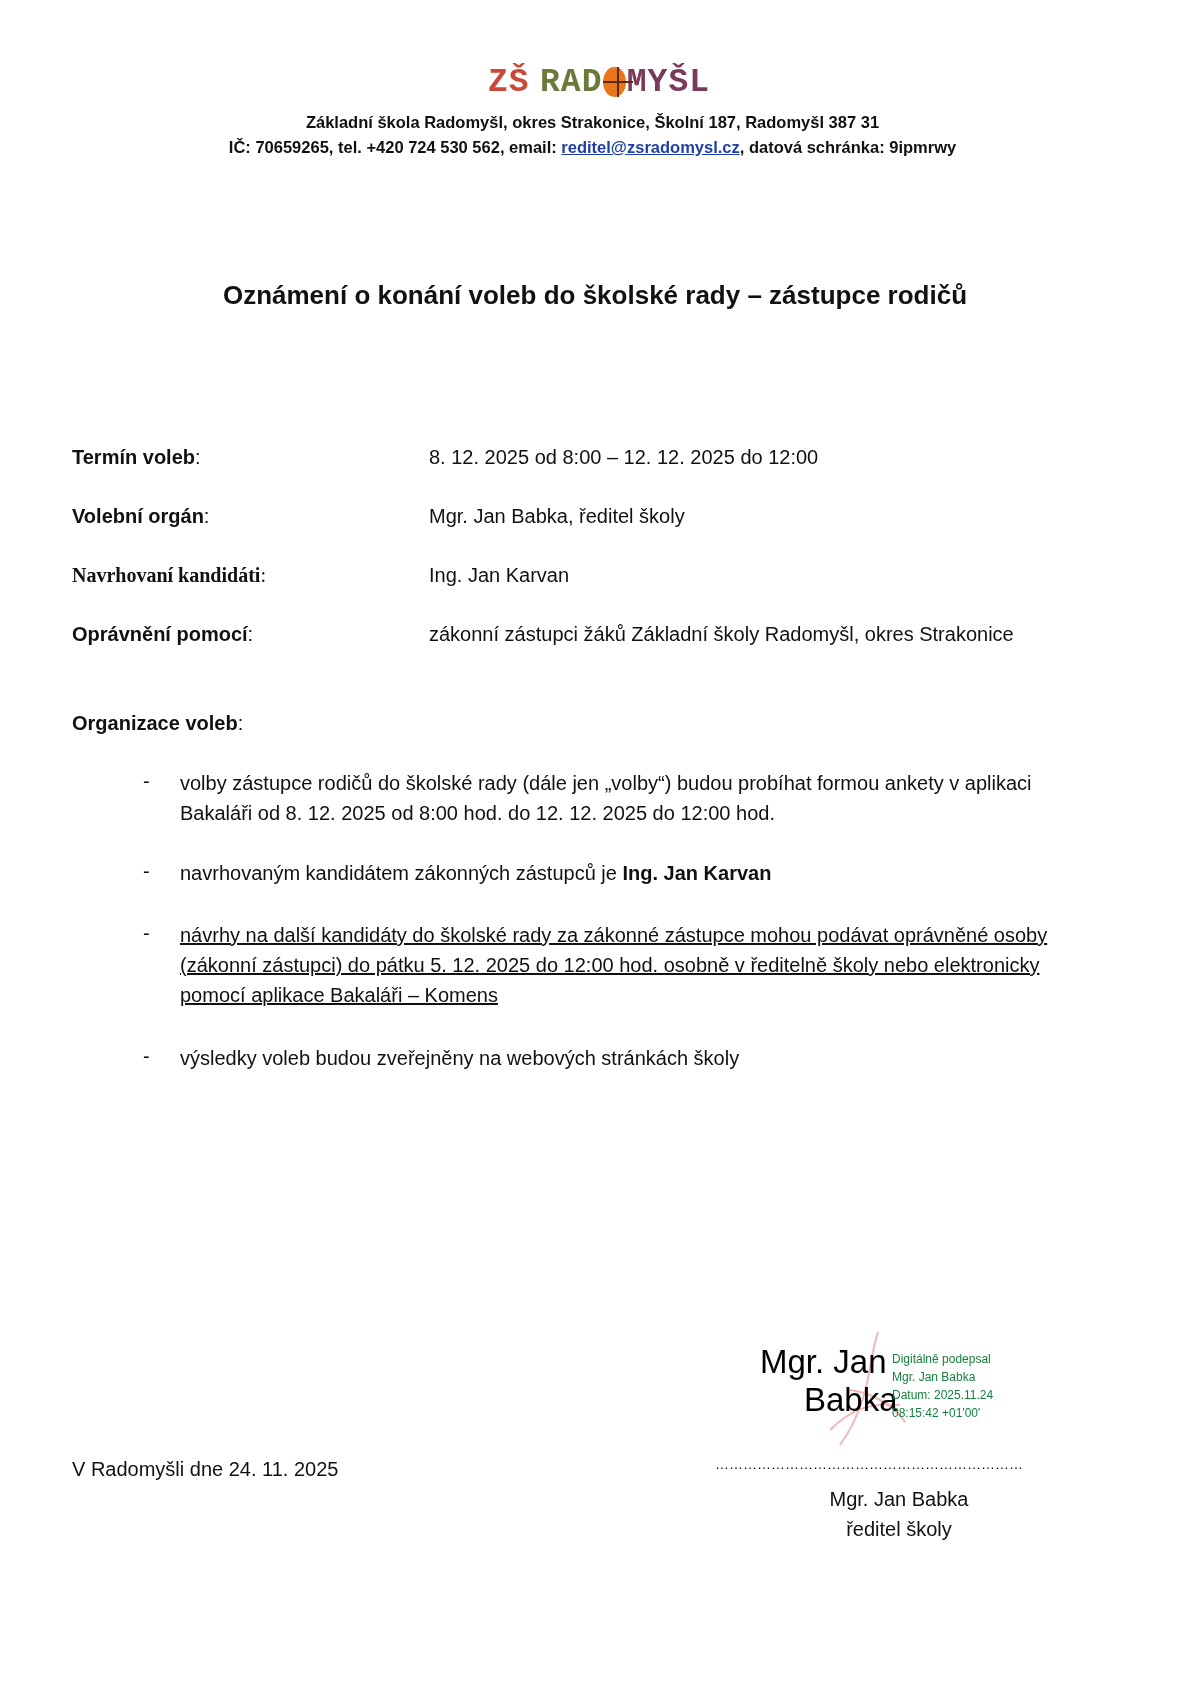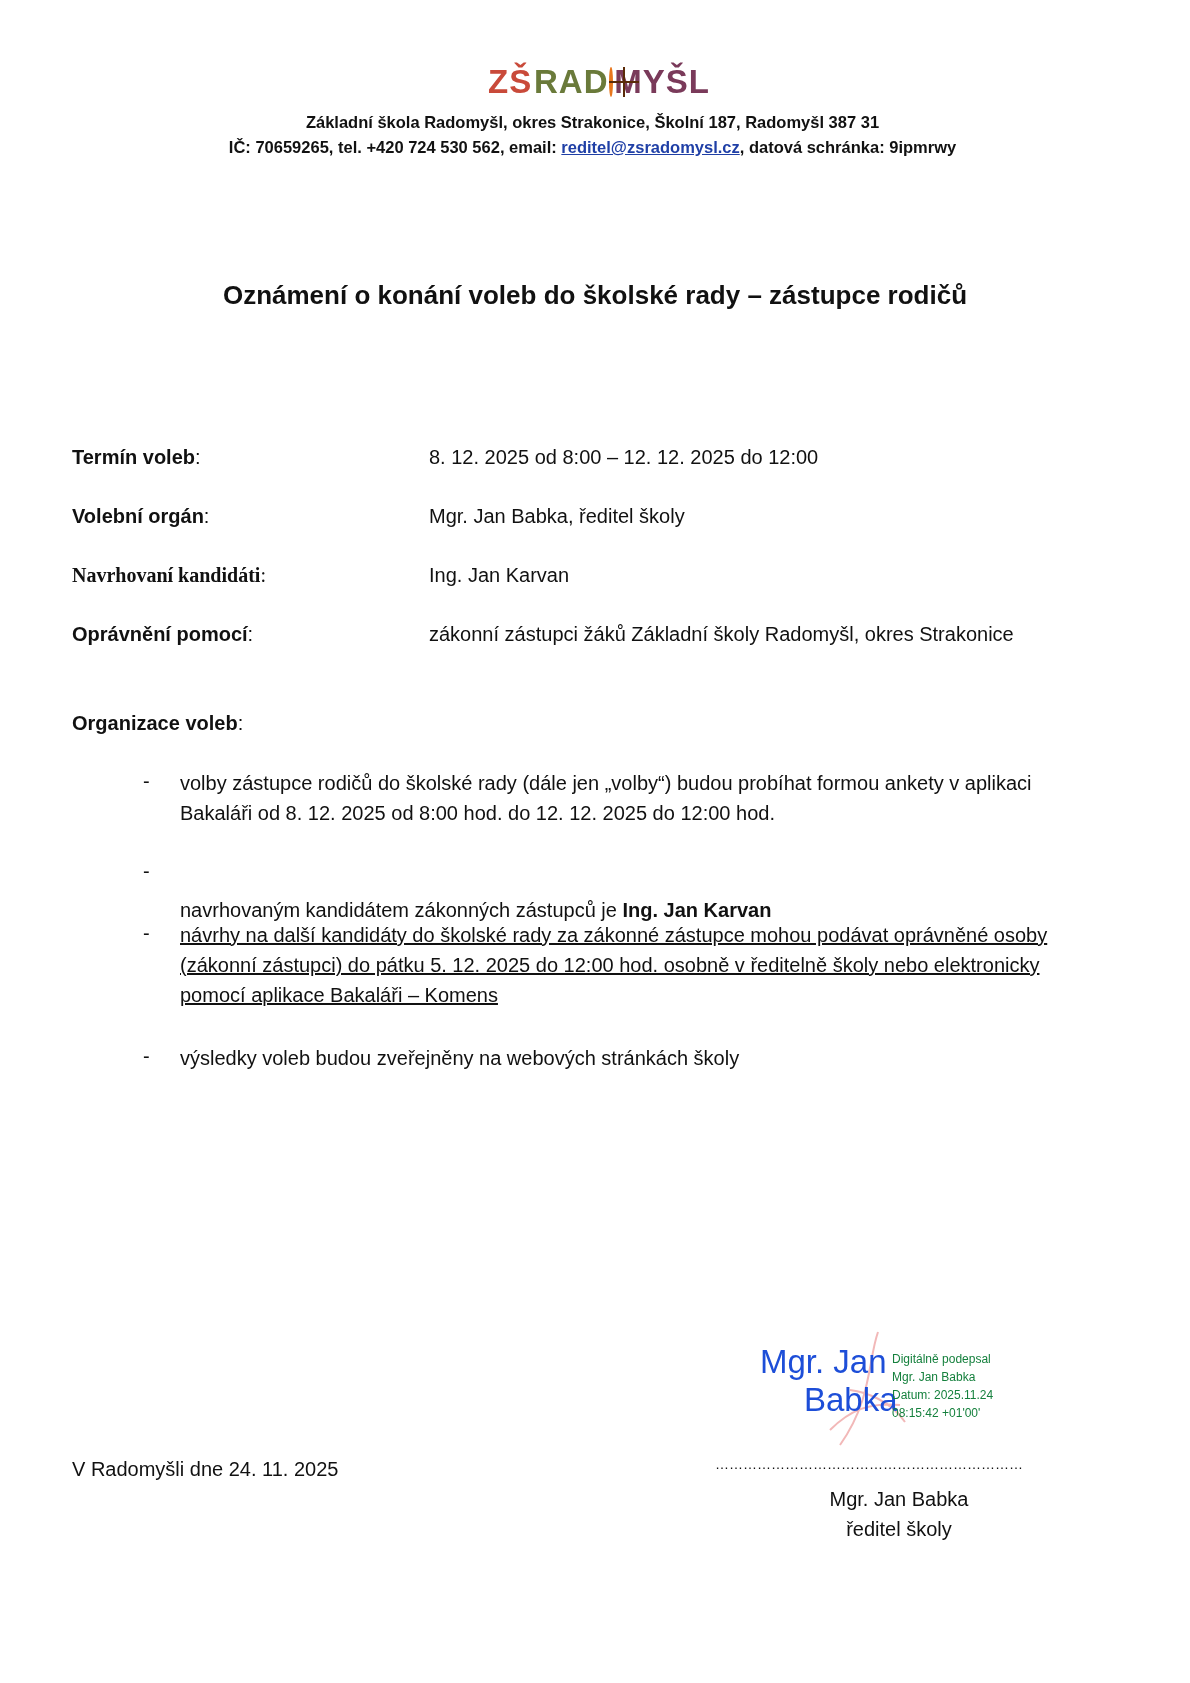--- a/index.html
+++ b/index.html
@@ -1,35 +1,35 @@
 <!DOCTYPE html>
 <html><head>
 <meta charset="utf-8">
 <style>
   html, body { margin: 0; padding: 0; background: #fff; }
   body { width: 1190px; height: 1683px; position: relative; overflow: hidden;
          font-family: "Liberation Sans", "DejaVu Sans", sans-serif; color: #111; }
   .abs { position: absolute; }
   
   .logo { left: 488px; top: 60px; width: 222px; height: 44px; display: flex; align-items: center; justify-content: center;
-          font-family: Liberation Sans, sans-serif; font-size: 33px; letter-spacing: 1px; font-weight: bold; }
+          font-family: Liberation Mono, monospace; font-size: 33px; letter-spacing: 1px; font-weight: bold; }
   .logo span { display: inline-block; }
   .ball { width: 30px; height: 30px; border-radius: 50%; background: #e8761c; display: inline-block; position: relative; margin: 0 1px; }
   .ball::before { content: ""; position: absolute; left: 14px; top: 0; width: 2px; height: 30px; background: #5a2a08; }
   .ball::after { content: ""; position: absolute; left: 0; top: 14px; width: 30px; height: 2px; background: #5a2a08; }
   .header-line { left: 0; width: 1185px; text-align: center; font-size: 16.5px; font-weight: bold; }
   .header-line a { color: #1f3fa6; text-decoration: underline; }
   .title { left: 0; width: 1190px; top: 280px; text-align: center; font-size: 26px; font-weight: bold; }
   .label { left: 72px; font-size: 20px; }
   .label b { font-weight: bold; }
   .value { left: 429px; font-size: 20px; }
   .section-head { left: 72px; top: 712px; font-size: 20px; }
   .dash { left: 143px; font-size: 20px; }
   .bullet { left: 180px; width: 920px; font-size: 20px; line-height: 30px; }
-  .sig-big { left: 760px; font-size: 33px; line-height: 36px; color: #1d4ed8; }
+  .sig-big { left: 760px; font-size: 33px; line-height: 36px; color: #000000; }
   .sig-small { left: 892px; font-size: 12px; line-height: 18px; color: #15803d; }
   .sig-swirl { left: 820px; top: 1330px; }
   .place { left: 72px; top: 1458px; font-size: 20px; }
   .dots { left: 715px; top: 1456px; width: 368px; font-size: 14px; letter-spacing: 0; overflow: hidden; white-space: nowrap; }
   .signer { left: 715px; width: 368px; text-align: center; font-size: 20px; }
 </style>
 </head>
 <body>
 
 <div class="abs logo">
@@ -58,21 +58,21 @@
 
 <div class="abs label" style="top:623px;"><b>Oprávnění pomocí</b>:</div>
 <div class="abs value" style="top:623px;">zákonní zástupci žáků Základní školy Radomyšl, okres Strakonice</div>
 
 <div class="abs section-head"><b>Organizace voleb</b>:</div>
 
 <div class="abs dash" style="top:770px;">-</div>
 <div class="abs bullet" style="top:768px; width:880px;">volby zástupce rodičů do školské rady (dále jen „volby“) budou probíhat formou ankety v aplikaci Bakaláři od 8. 12. 2025 od 8:00 hod. do 12. 12. 2025 do 12:00 hod.</div>
 
 <div class="abs dash" style="top:860px;">-</div>
-<div class="abs bullet" style="top:895px;"><span>navrhovaným kandidátem zákonných zástupců je </span><b>Ing. Jan Karvan</b></div>
+<div class="abs bullet" style="top:858px;"><span>navrhovaným kandidátem zákonných zástupců je </span><b>Ing. Jan Karvan</b></div>
 
 <div class="abs dash" style="top:922px;">-</div>
 <div class="abs bullet" style="top:920px; width:900px;text-decoration:underline;">návrhy na další kandidáty do školské rady za zákonné zástupce mohou podávat oprávněné osoby (zákonní zástupci) do pátku 5. 12. 2025 do 12:00 hod. osobně v ředitelně školy nebo elektronicky pomocí aplikace Bakaláři – Komens</div>
 
 <div class="abs dash" style="top:1045px;">-</div>
 <div class="abs bullet" style="top:1043px;">výsledky voleb budou zveřejněny na webových stránkách školy</div>
 
 <svg class="abs sig-swirl" width="90" height="120" viewBox="0 0 90 120">
   <path d="M58 2 C 48 30, 52 70, 20 115 M30 60 C 45 62, 70 70, 85 92 M10 100 C 30 80, 50 72, 80 75" fill="none" stroke="#f2b8b8" stroke-width="2"></path>
 </svg>

